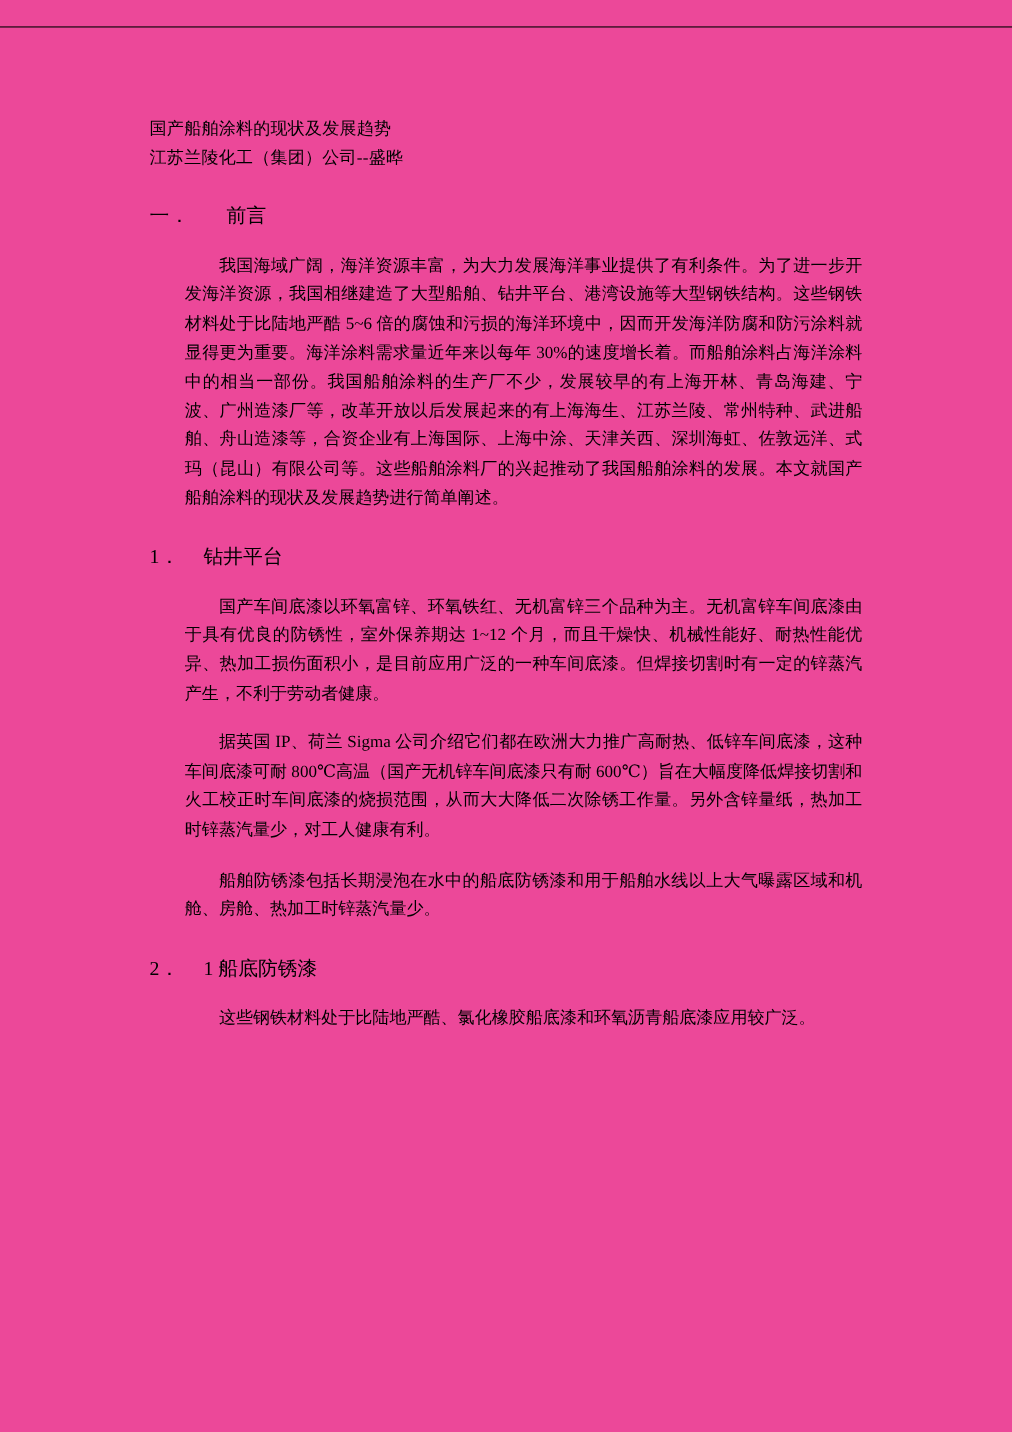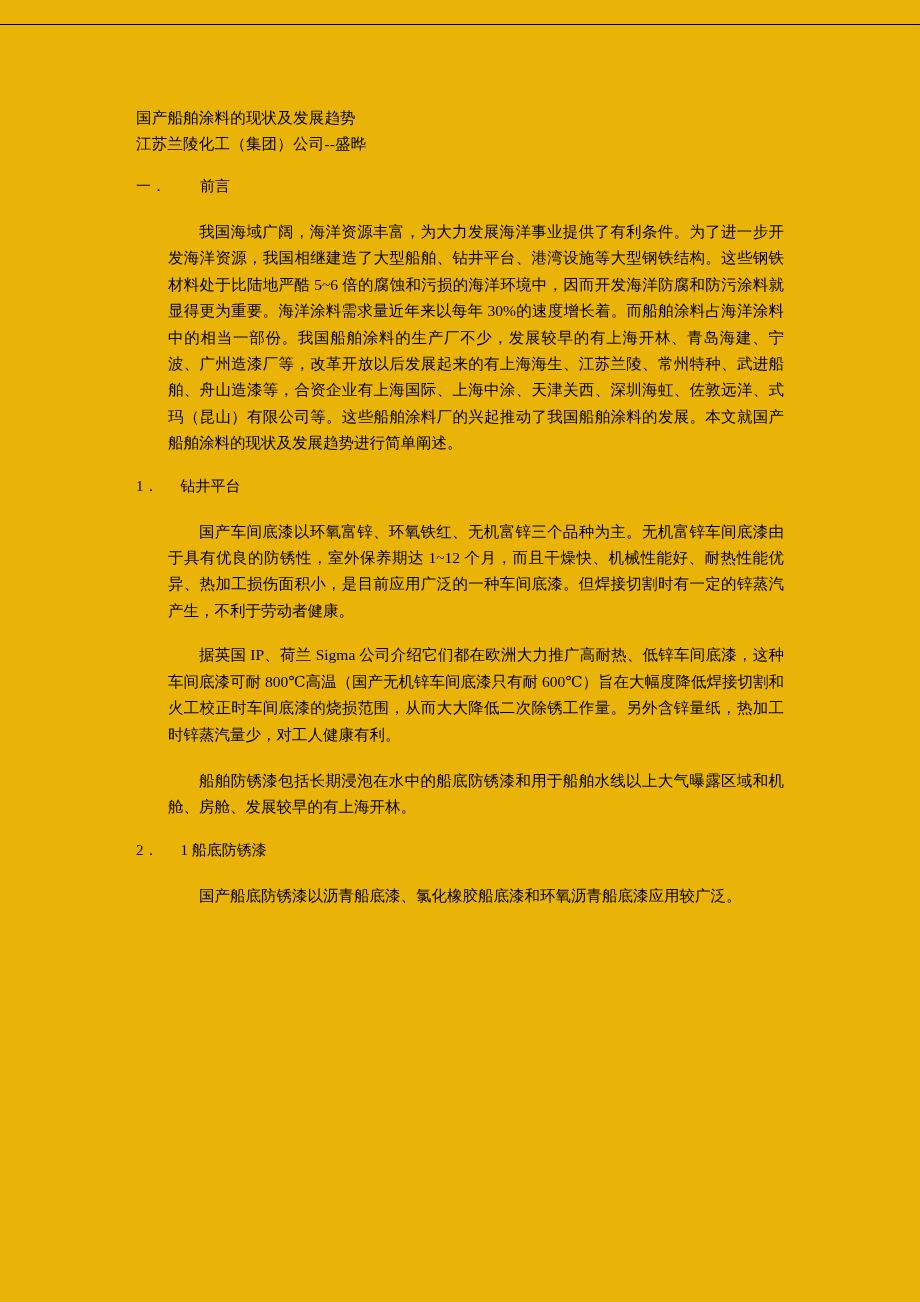--- a/index.html
+++ b/index.html
@@ -14,21 +14,21 @@
     color: #000000;
     position: relative;
     overflow: hidden;
   }
   .page {
     position: absolute;
     top: 0;
     left: 0;
     width: 920px;
     height: 1302px;
-    background: #eab308;
+    background: #ec4899;
   }
   .rule-top {
     position: absolute;
     top: 24px;
     left: 0;
     width: 920px;
     height: 1px;
     background: #000000;
   }
   .content {
@@ -39,23 +39,23 @@
   }
   .title-block {
     font-size: 15.5px;
     line-height: 26px;
     letter-spacing: 0.2px;
   }
   .title-line {
     white-space: nowrap;
   }
   .heading {
-    font-size: 15px;
+    font-size: 18px;
     line-height: 26px;
-    margin-top: 16px;
+    margin-top: 26px;
     white-space: nowrap;
   }
   .heading .num {
     display: inline-block;
   }
   .heading .gap-lg {
     display: inline-block;
     width: 34px;
   }
   .heading .gap-sm {
@@ -93,21 +93,21 @@
     </div>
     <div class="para">我国海域广阔，海洋资源丰富，为大力发展海洋事业提供了有利条件。为了进一步开发海洋资源，我国相继建造了大型船舶、钻井平台、港湾设施等大型钢铁结构。这些钢铁材料处于比陆地严酷 5~6 倍的腐蚀和污损的海洋环境中，因而开发海洋防腐和防污涂料就显得更为重要。海洋涂料需求量近年来以每年 30%的速度增长着。而船舶涂料占海洋涂料中的相当一部份。我国船舶涂料的生产厂不少，发展较早的有上海开林、青岛海建、宁波、广州造漆厂等，改革开放以后发展起来的有上海海生、江苏兰陵、常州特种、武进船舶、舟山造漆等，合资企业有上海国际、上海中涂、天津关西、深圳海虹、佐敦远洋、式玛（昆山）有限公司等。这些船舶涂料厂的兴起推动了我国船舶涂料的发展。本文就国产船舶涂料的现状及发展趋势进行简单阐述。</div>
 
 
     <div class="heading">
       <span class="num">1．</span><span class="gap-sm"></span><span>钻井平台</span>
     </div>
     <div class="para">国产车间底漆以环氧富锌、环氧铁红、无机富锌三个品种为主。无机富锌车间底漆由于具有优良的防锈性，室外保养期达 1~12 个月，而且干燥快、机械性能好、耐热性能优异、热加工损伤面积小，是目前应用广泛的一种车间底漆。但焊接切割时有一定的锌蒸汽产生，不利于劳动者健康。</div>
     <div class="para tight">据英国 IP、荷兰 Sigma 公司介绍它们都在欧洲大力推广高耐热、低锌车间底漆，这种车间底漆可耐 800℃高温（国产无机锌车间底漆只有耐 600℃）旨在大幅度降低焊接切割和火工校正时车间底漆的烧损范围，从而大大降低二次除锈工作量。另外含锌量纸，热加工时锌蒸汽量少，对工人健康有利。</div>
 
-    <div class="para">船舶防锈漆包括长期浸泡在水中的船底防锈漆和用于船舶水线以上大气曝露区域和机舱、房舱、发展较早的有上海开林。</div>
+    <div class="para">船舶防锈漆包括长期浸泡在水中的船底防锈漆和用于船舶水线以上大气曝露区域和机舱、房舱、热加工时锌蒸汽量少。</div>
 
     <div class="heading">
       <span class="num">2．</span><span class="gap-sm"></span><span>1 船底防锈漆</span>
     </div>
-    <div class="para">国产船底防锈漆以沥青船底漆、氯化橡胶船底漆和环氧沥青船底漆应用较广泛。</div>
+    <div class="para">这些钢铁材料处于比陆地严酷、氯化橡胶船底漆和环氧沥青船底漆应用较广泛。</div>
 
   </div>
 </div>
 
 </body></html>

